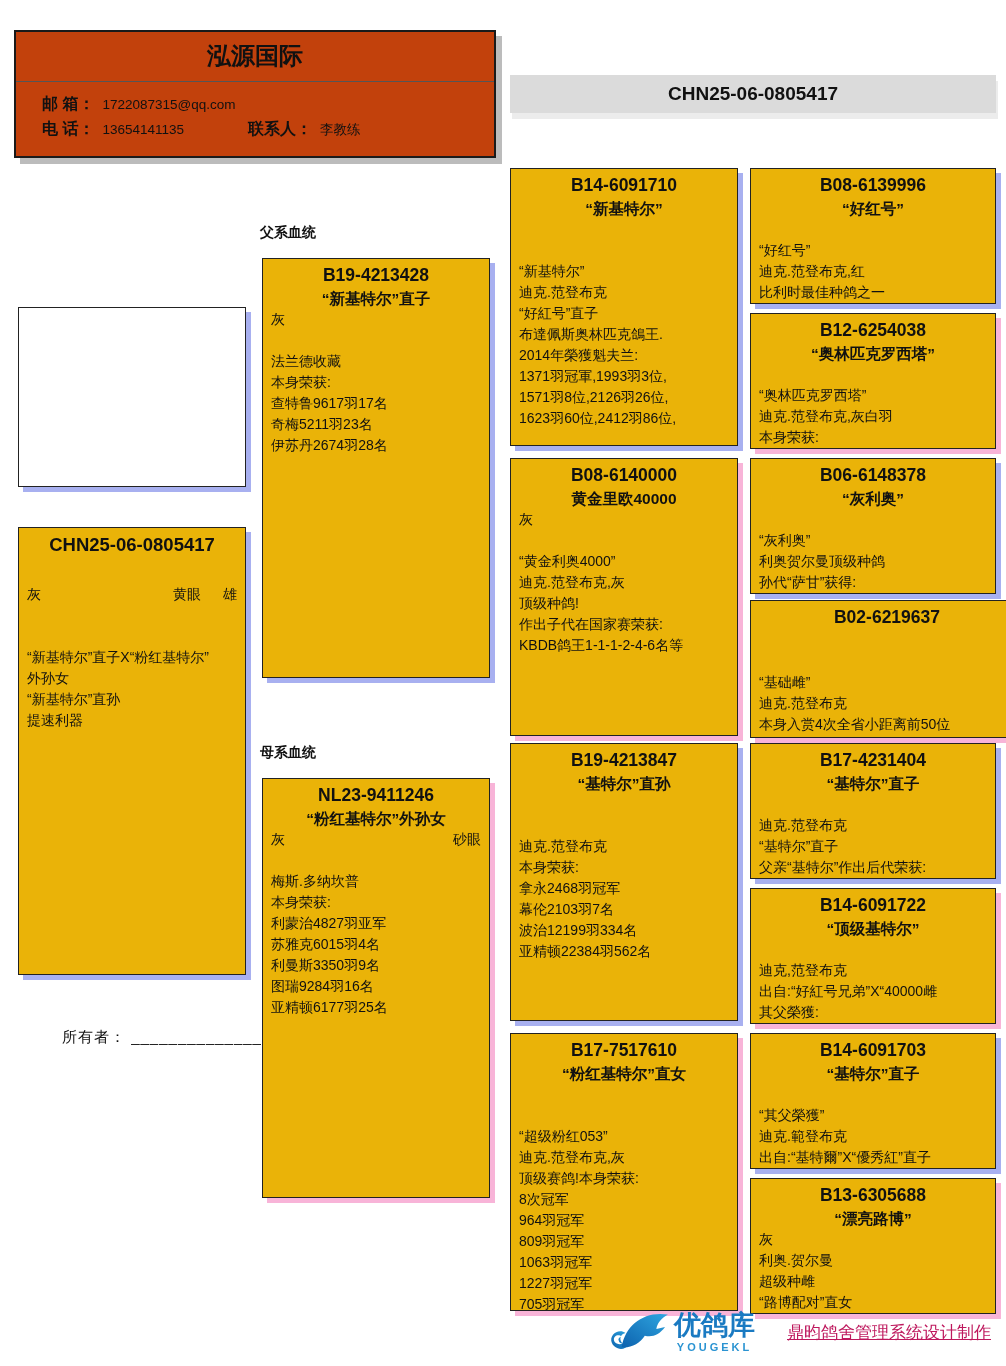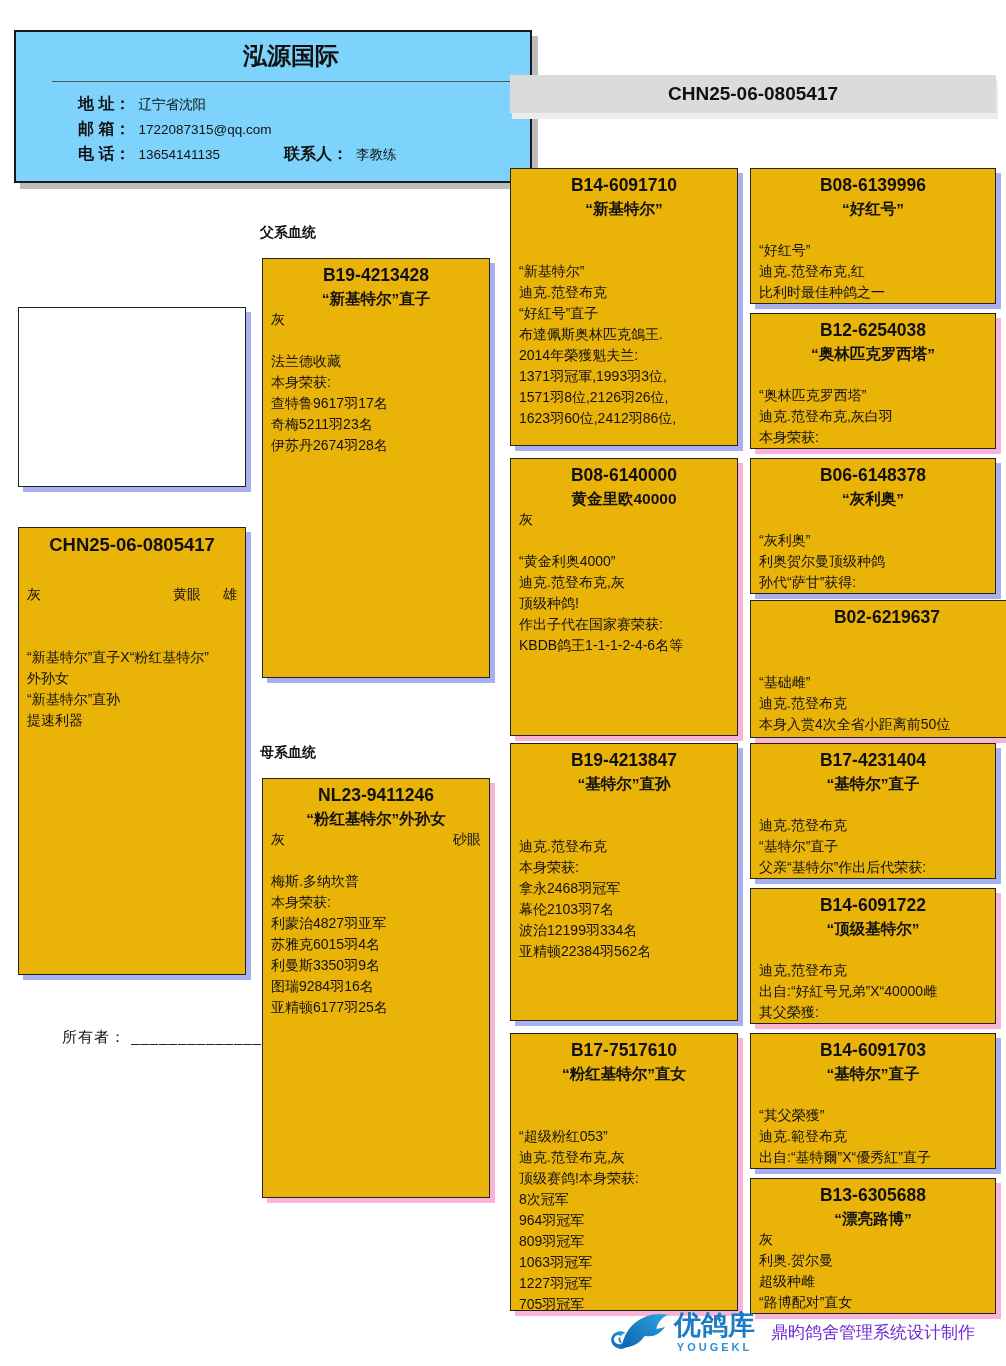--- a/index.html
+++ b/index.html
@@ -2,22 +2,22 @@
 <html><head>
 <meta charset="utf-8">
 <style>
   html,body{margin:0;padding:0;background:#fff;}
   #page{
     position:relative;width:1006px;height:1366px;background:#fff;
     font-family:"Liberation Sans","DejaVu Sans",sans-serif;color:#111;overflow:hidden;
   }
   
   .company-box{
-    position:absolute;left:14px;top:30px;width:478px;background:#7dd3fc;
-    border:2px solid #1a1a1a;box-shadow:6px 6px 0 #bcbcbc;padding-left:36px;
+    position:absolute;left:14px;top:30px;width:478px;background:#c2410c;
+    border:2px solid #1a1a1a;box-shadow:6px 6px 0 #bcbcbc;
   }
   .company-title{font-size:24px;font-weight:bold;text-align:center;padding:8px 0 9px;border-bottom:1px solid #555;}
   .company-info{padding:8px 10px 12px 26px;}
   .info-row{display:flex;align-items:baseline;margin:4px 0;}
   .lbl{font-weight:bold;font-size:16px;white-space:pre;}
   .val{font-size:13.5px;margin-left:8px;}
   .lbl2{margin-left:64px;}
   
   .ring-banner{
     position:absolute;left:510px;top:75px;width:486px;height:38px;background:#dbdbdb;
@@ -42,34 +42,30 @@
   .lr{display:flex;justify-content:space-between;font-size:14px;line-height:1.5;}
   .lr .right span{margin-left:18px;}
   .main-gap{margin-top:26px;}
   .lineage-label{position:absolute;font-size:14px;font-weight:bold;}
   .owner-row{position:absolute;left:62px;top:1028px;font-size:15px;letter-spacing:1px;}
   
   .footer{position:absolute;left:608px;top:1303px;display:flex;align-items:center;}
   .logo-text{margin-left:4px;display:flex;flex-direction:column;align-items:center;}
   .logo-cn{font-size:27px;font-weight:bold;color:#1a7ac2;line-height:1.05;}
   .logo-en{font-size:11px;font-weight:bold;color:#2a93d2;letter-spacing:3px;margin-top:1px;}
-  .tagline{font-size:17px;color:#6d28d9;margin-left:16px;white-space:nowrap;}
+  .tagline{font-size:17px;color:#be185d;margin-left:32px;white-space:nowrap;text-decoration:underline;}
 </style>
 </head>
 <body>
 
 <div id="page">
 
   <div class="company-box">
     <div class="company-title">泓源国际</div>
     <div class="company-info">
-      <div class="info-row">
-        <span class="lbl">地 址：</span>
-        <span class="val">辽宁省沈阳</span>
-      </div>
       <div class="info-row">
         <span class="lbl">邮 箱：</span>
         <span class="val">1722087315@qq.com</span>
       </div>
       <div class="info-row">
         <span class="lbl">电 话：</span>
         <span class="val">13654141135</span>
         <span class="lbl lbl2">联系人：</span>
         <span class="val">李教练</span>
       </div>

